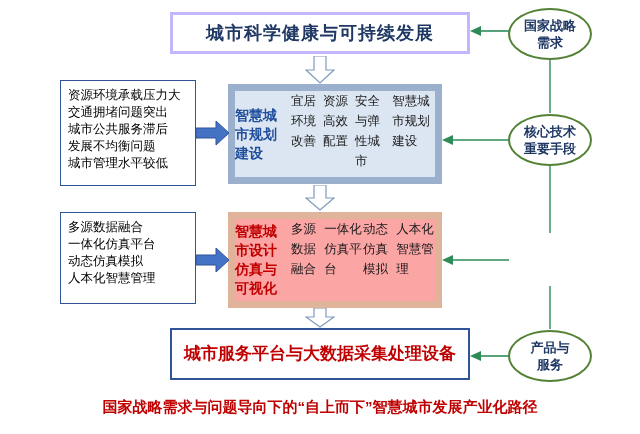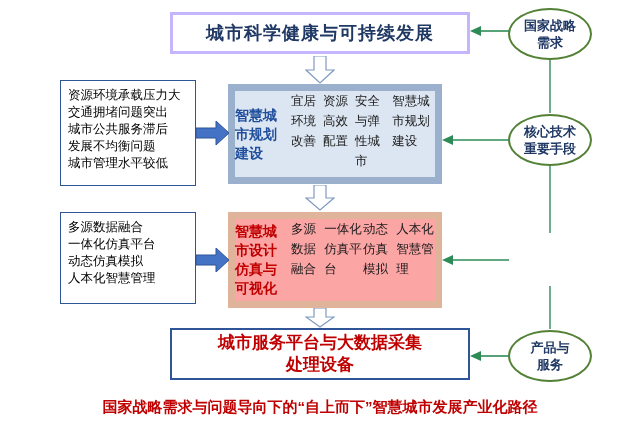--- a/index.html
+++ b/index.html
@@ -41,21 +41,21 @@
   
   .bottom-box {
     position: absolute;
     left: 170px;
     top: 328px;
     width: 300px;
     height: 52px;
     border: 2px solid #2f5597;
     background: #ffffff;
     display: flex;
-    flex-direction: column;
+    flex-direction: row;
     align-items: center;
     justify-content: center;
     color: #c00000;
     font-weight: bold;
     font-size: 17px;
     line-height: 22px;
     box-sizing: border-box;
   }
 
   

